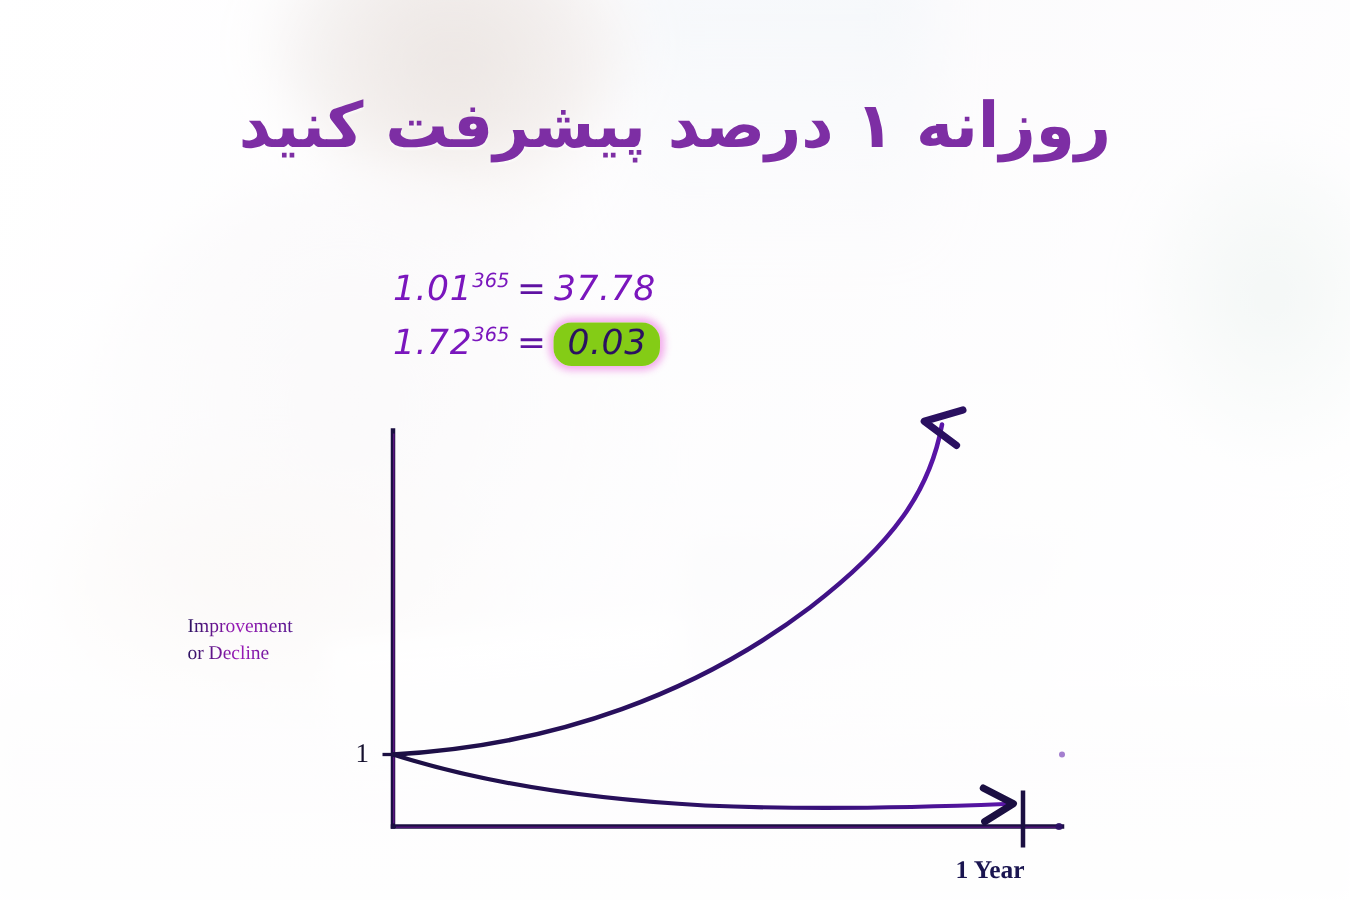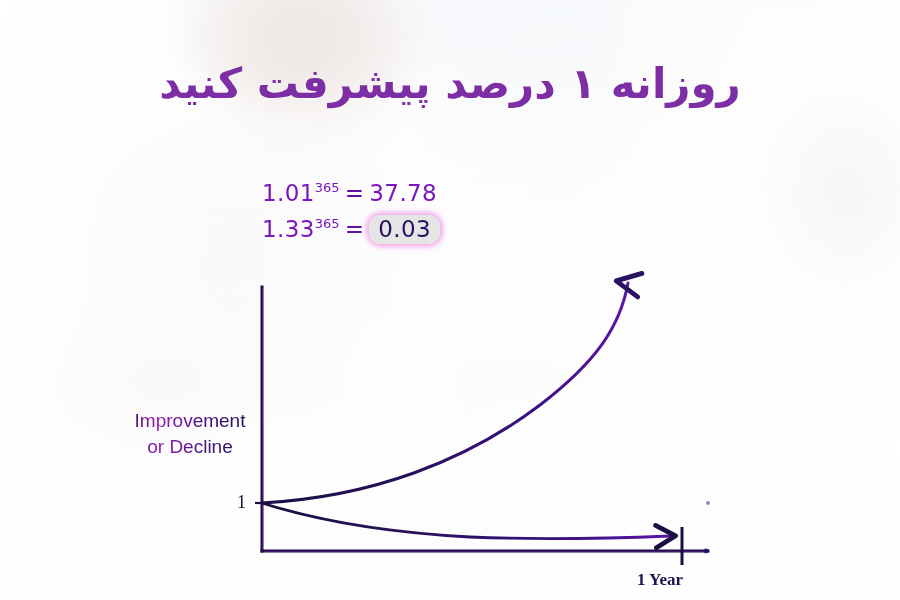--- a/index.html
+++ b/index.html
@@ -108,51 +108,51 @@
     white-space:nowrap;
     background:linear-gradient(90deg,#1d0d3a 0%,#3a1070 14%,#b41fc4 34%,#8c1aa8 54%,#4d1585 74%,#20103f 100%);
     -webkit-background-clip:text;
     background-clip:text;
     color:transparent;
     -webkit-text-fill-color:transparent;
   }
   .eq{
     font-family:"DejaVu Sans", sans-serif;
     font-size:23px;
+    font-style:italic;
     letter-spacing:.4px;
     white-space:nowrap;
     color:#6d14b0;
   }
   .eq .base{color:#7a16bd;}
   .eq sup{
     font-size:13px;
     vertical-align:super;
     color:#7a16bd;
     letter-spacing:0;
   }
   .eq .eqsign{color:#5f12a2;padding:0 5px;}
   .eq .result{color:#7a16bd;}
   .eq .result.hl{
-    background:#e5e5e5;
+    background:#84cc16;
     border-radius:12px;
     padding:1px 9px 2px 9px;
     color:#2a1160;
     box-shadow:0 0 5px 3px rgba(241,159,233,.85);
   }
 
   
   .chart{
     position:absolute;left:110px;top:265px;width:640px;height:330px;
   }
   .chart svg{display:block;}
   .ylabel{
     position:absolute;left:125px;top:408px;width:130px;
-    text-align:center;
-    font-family:Liberation Sans, sans-serif;
-    font-size:19px;
+    font-family:Liberation Serif, serif;
+    font-size:13px;
     line-height:1.35;
     background:linear-gradient(90deg,#2b1160 0%,#9b1ab8 26%,#4a1486 58%,#1b1040 100%);
     -webkit-background-clip:text;background-clip:text;
     color:transparent;-webkit-text-fill-color:transparent;
   }
   .ytick-label{
     position:absolute;left:237px;top:492px;
     font-family:"Liberation Serif", serif;
     font-size:18px;color:#15102e;
   }
@@ -185,21 +185,21 @@
   <div class="statements">
 
     <div class="stmt-row">
       <span class="eq">
         <span class="base">1.01</span><sup>365</sup><span class="eqsign">=</span><span class="result">37.78</span>
       </span>
     </div>
 
     <div class="stmt-row">
       <span class="eq">
-        <span class="base">1.33</span><sup>365</sup><span class="eqsign">=</span><span class="result hl">0.03</span>
+        <span class="base">1.72</span><sup>365</sup><span class="eqsign">=</span><span class="result hl">0.03</span>
       </span>
     </div>
 
   </div>
 
   <div class="chart">
     <svg width="640" height="330" viewBox="0 0 640 330">
       <defs>
         <linearGradient id="inkGrad" x1="0" y1="0" x2="1" y2="0">
           <stop offset="0%" stop-color="#1b0f42"></stop>

